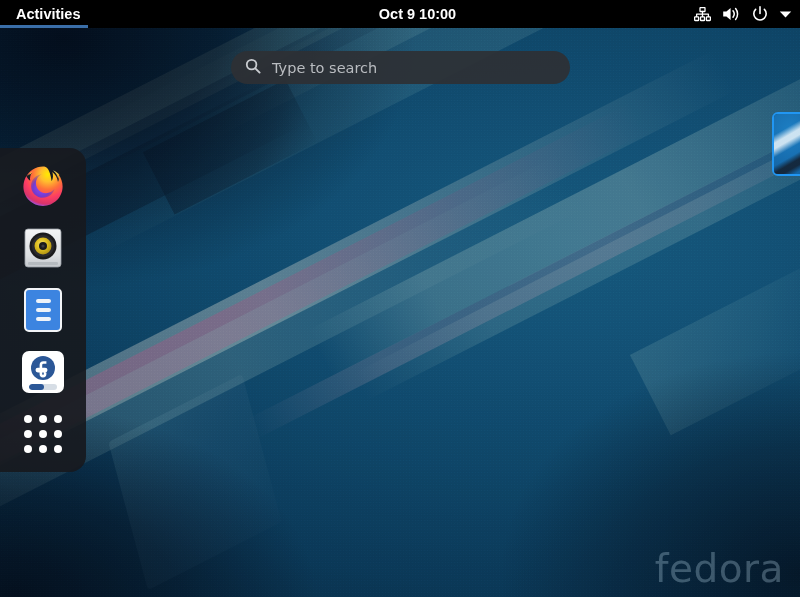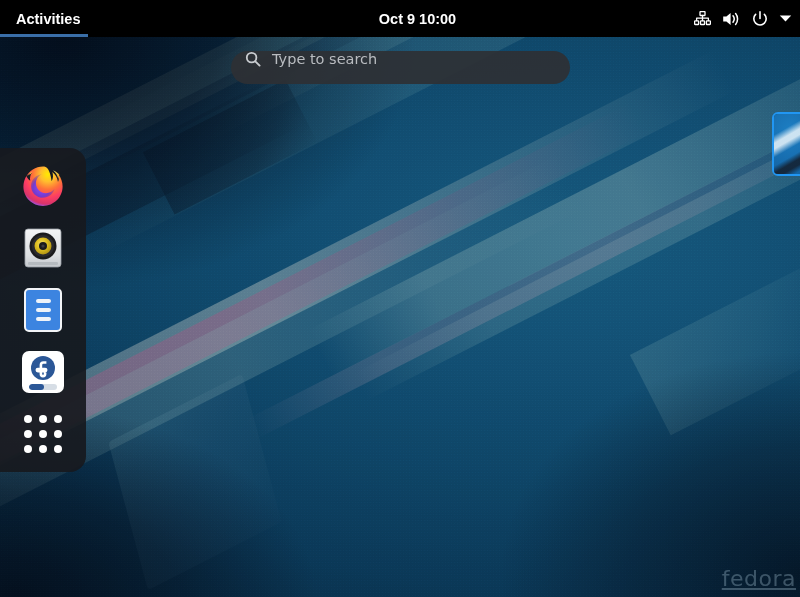--- a/index.html
+++ b/index.html
@@ -118,36 +118,35 @@
 
   
   #overview-dim {
     position: absolute; left: 0; top: 27px; width: 800px; height: 570px;
     background: rgba(0,0,0,0.16);
   }
 
   
   #fedora-mark {
     position: absolute;
-    right: 4px;
+    right: 16px;
     bottom: 6px;
-    font-size: 22px;
+    font-size: 39px;
     letter-spacing: 0.5px;
     color: rgba(190,220,235,0.30);
     font-family: "DejaVu Sans", sans-serif;
     font-weight: 400;
     user-select: none;
-    text-decoration: underline;
   }
 
   
   #topbar {
     position: absolute;
     left: 0; top: 0;
-    width: 800px; height: 37px;
+    width: 800px; height: 28px;
     background: #000000;
     display: flex;
     align-items: center;
     z-index: 30;
   }
   #activities-button {
     position: relative;
     height: 27px;
     display: flex;
     align-items: center;
@@ -187,21 +186,21 @@
   #status-area svg { display: block; }
 
   
   #search-entry {
     position: absolute;
     left: 231px; top: 51px;
     width: 339px; height: 33px;
     border-radius: 17px;
     background: rgba(46,48,52,0.92);
     display: flex;
-    align-items: flex-start;
+    align-items: center;
     padding: 0 14px;
     box-sizing: border-box;
     z-index: 20;
     cursor: text;
   }
   #search-icon { flex: 0 0 auto; margin-right: 11px; display: block; }
   #search-placeholder {
     color: #b9bcc0;
     font-size: 14.5px;
     font-family: "DejaVu Sans", sans-serif;

